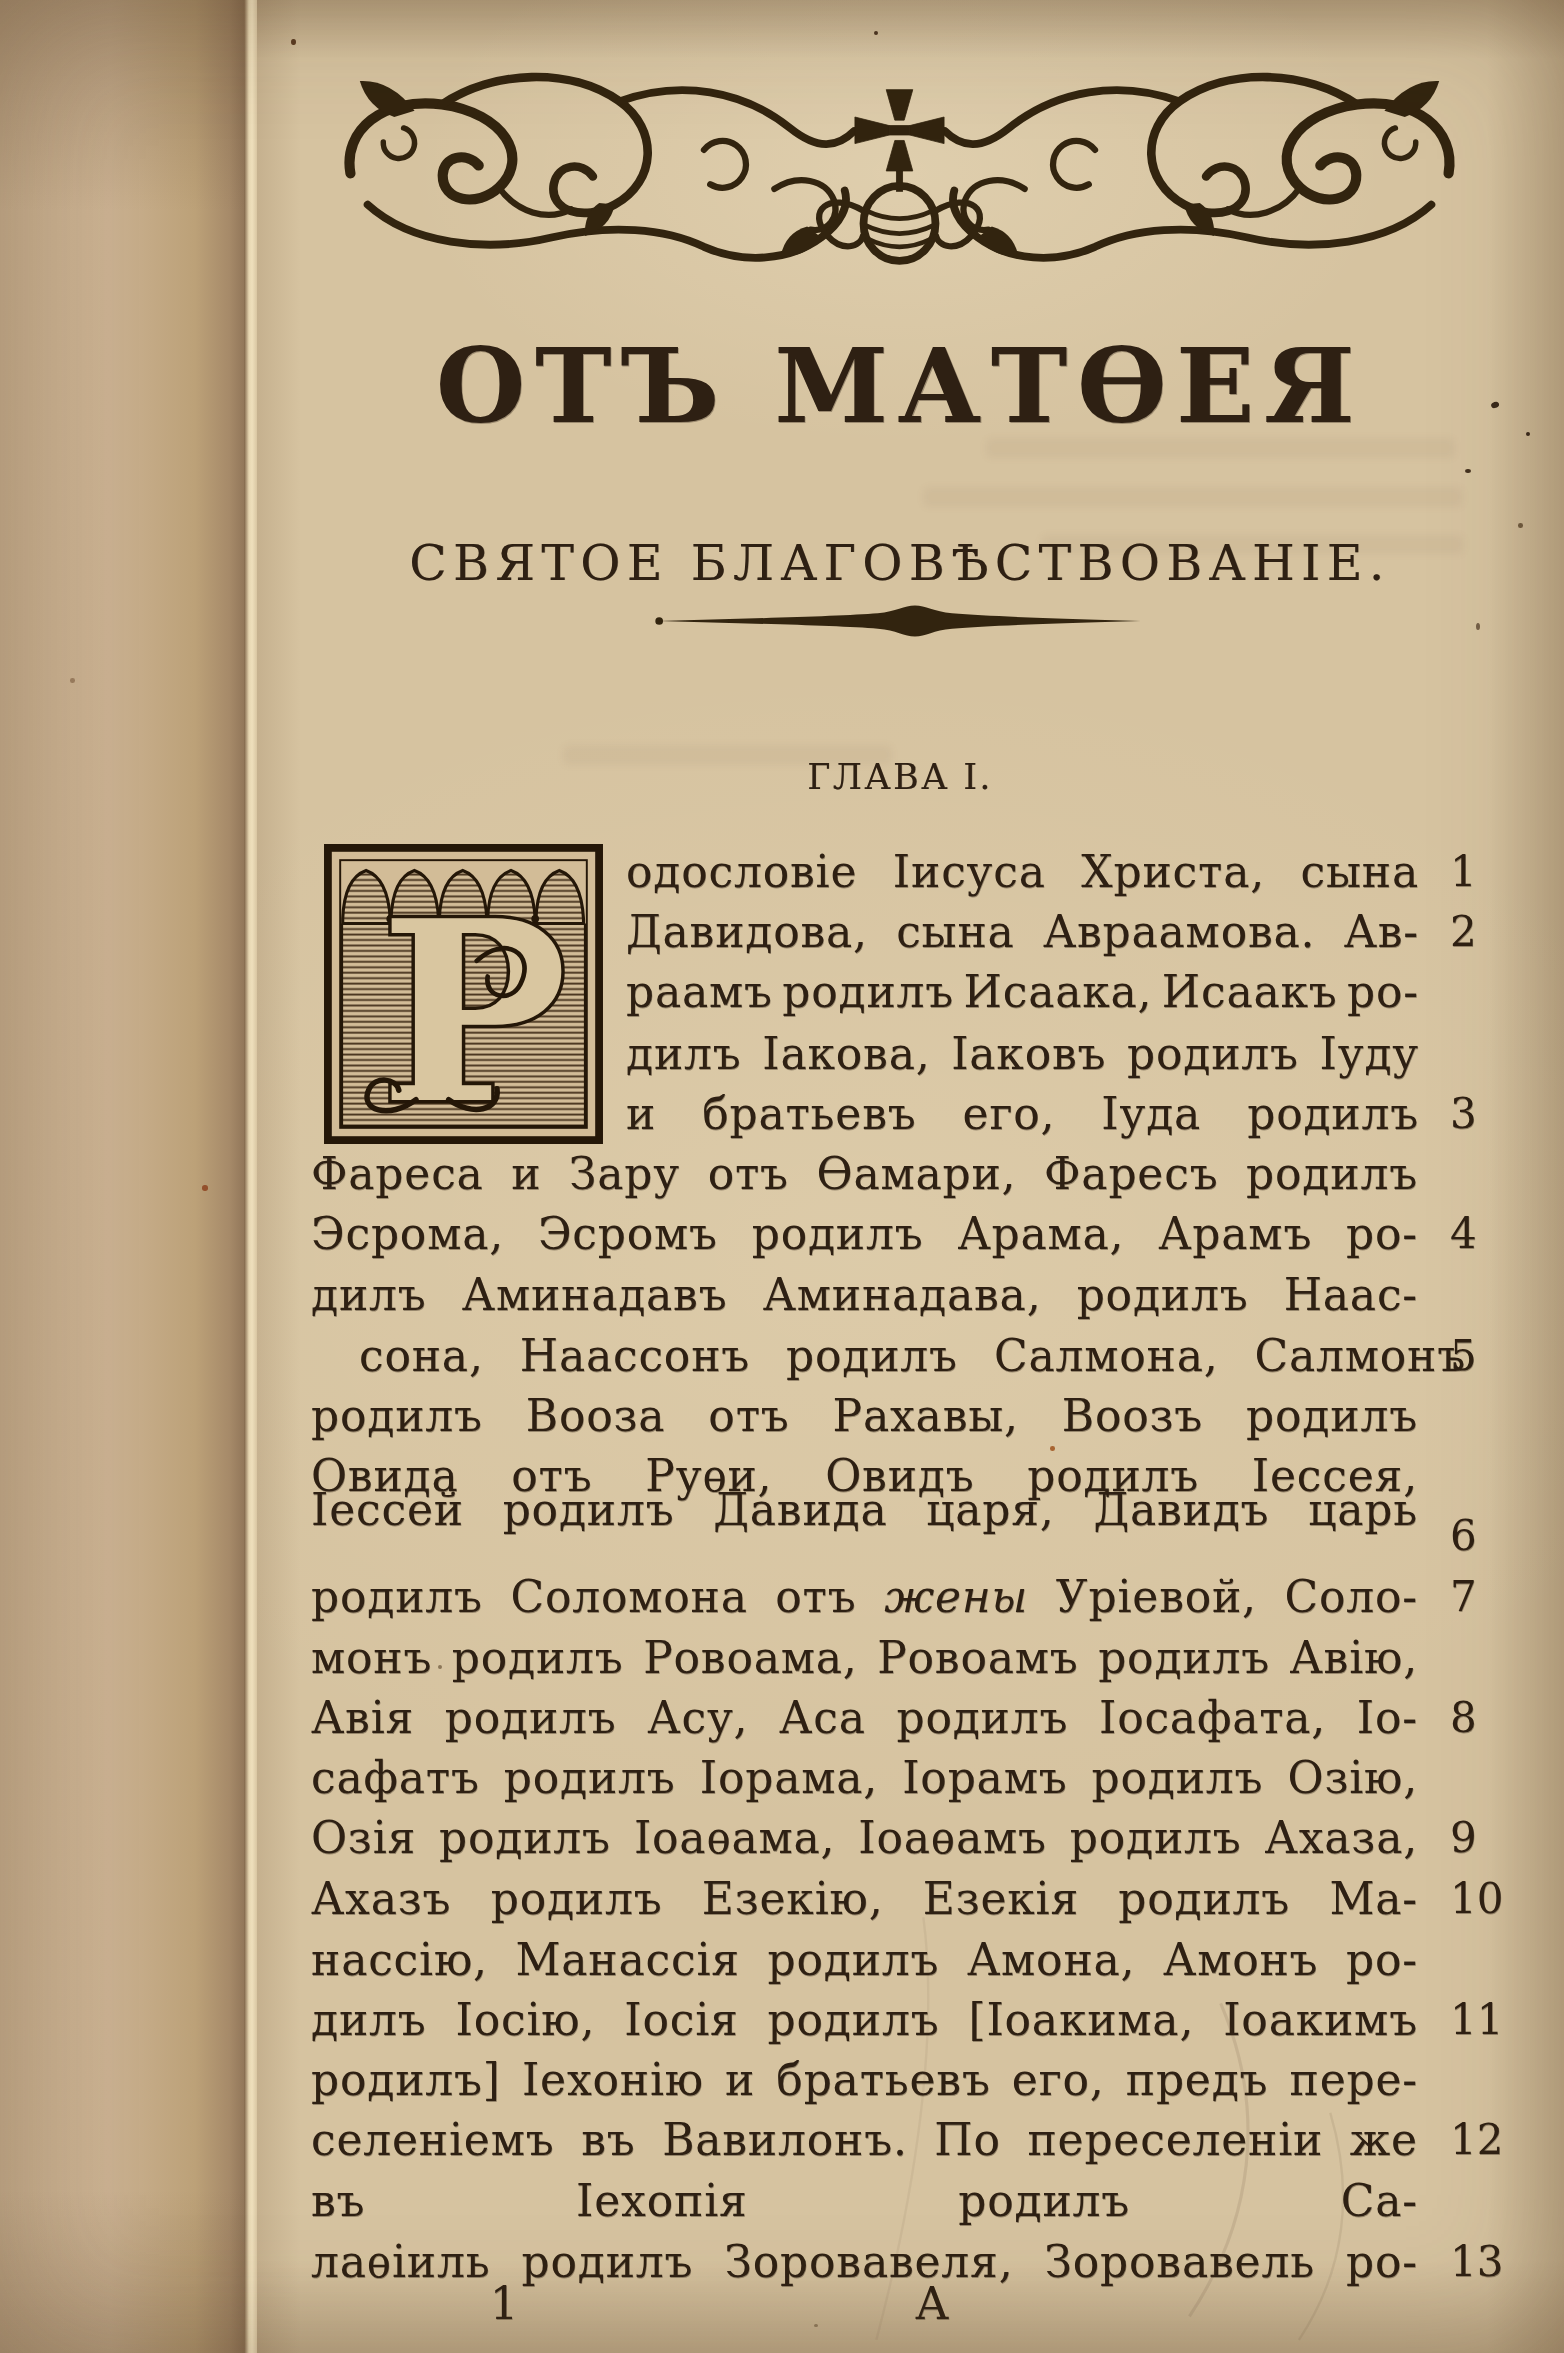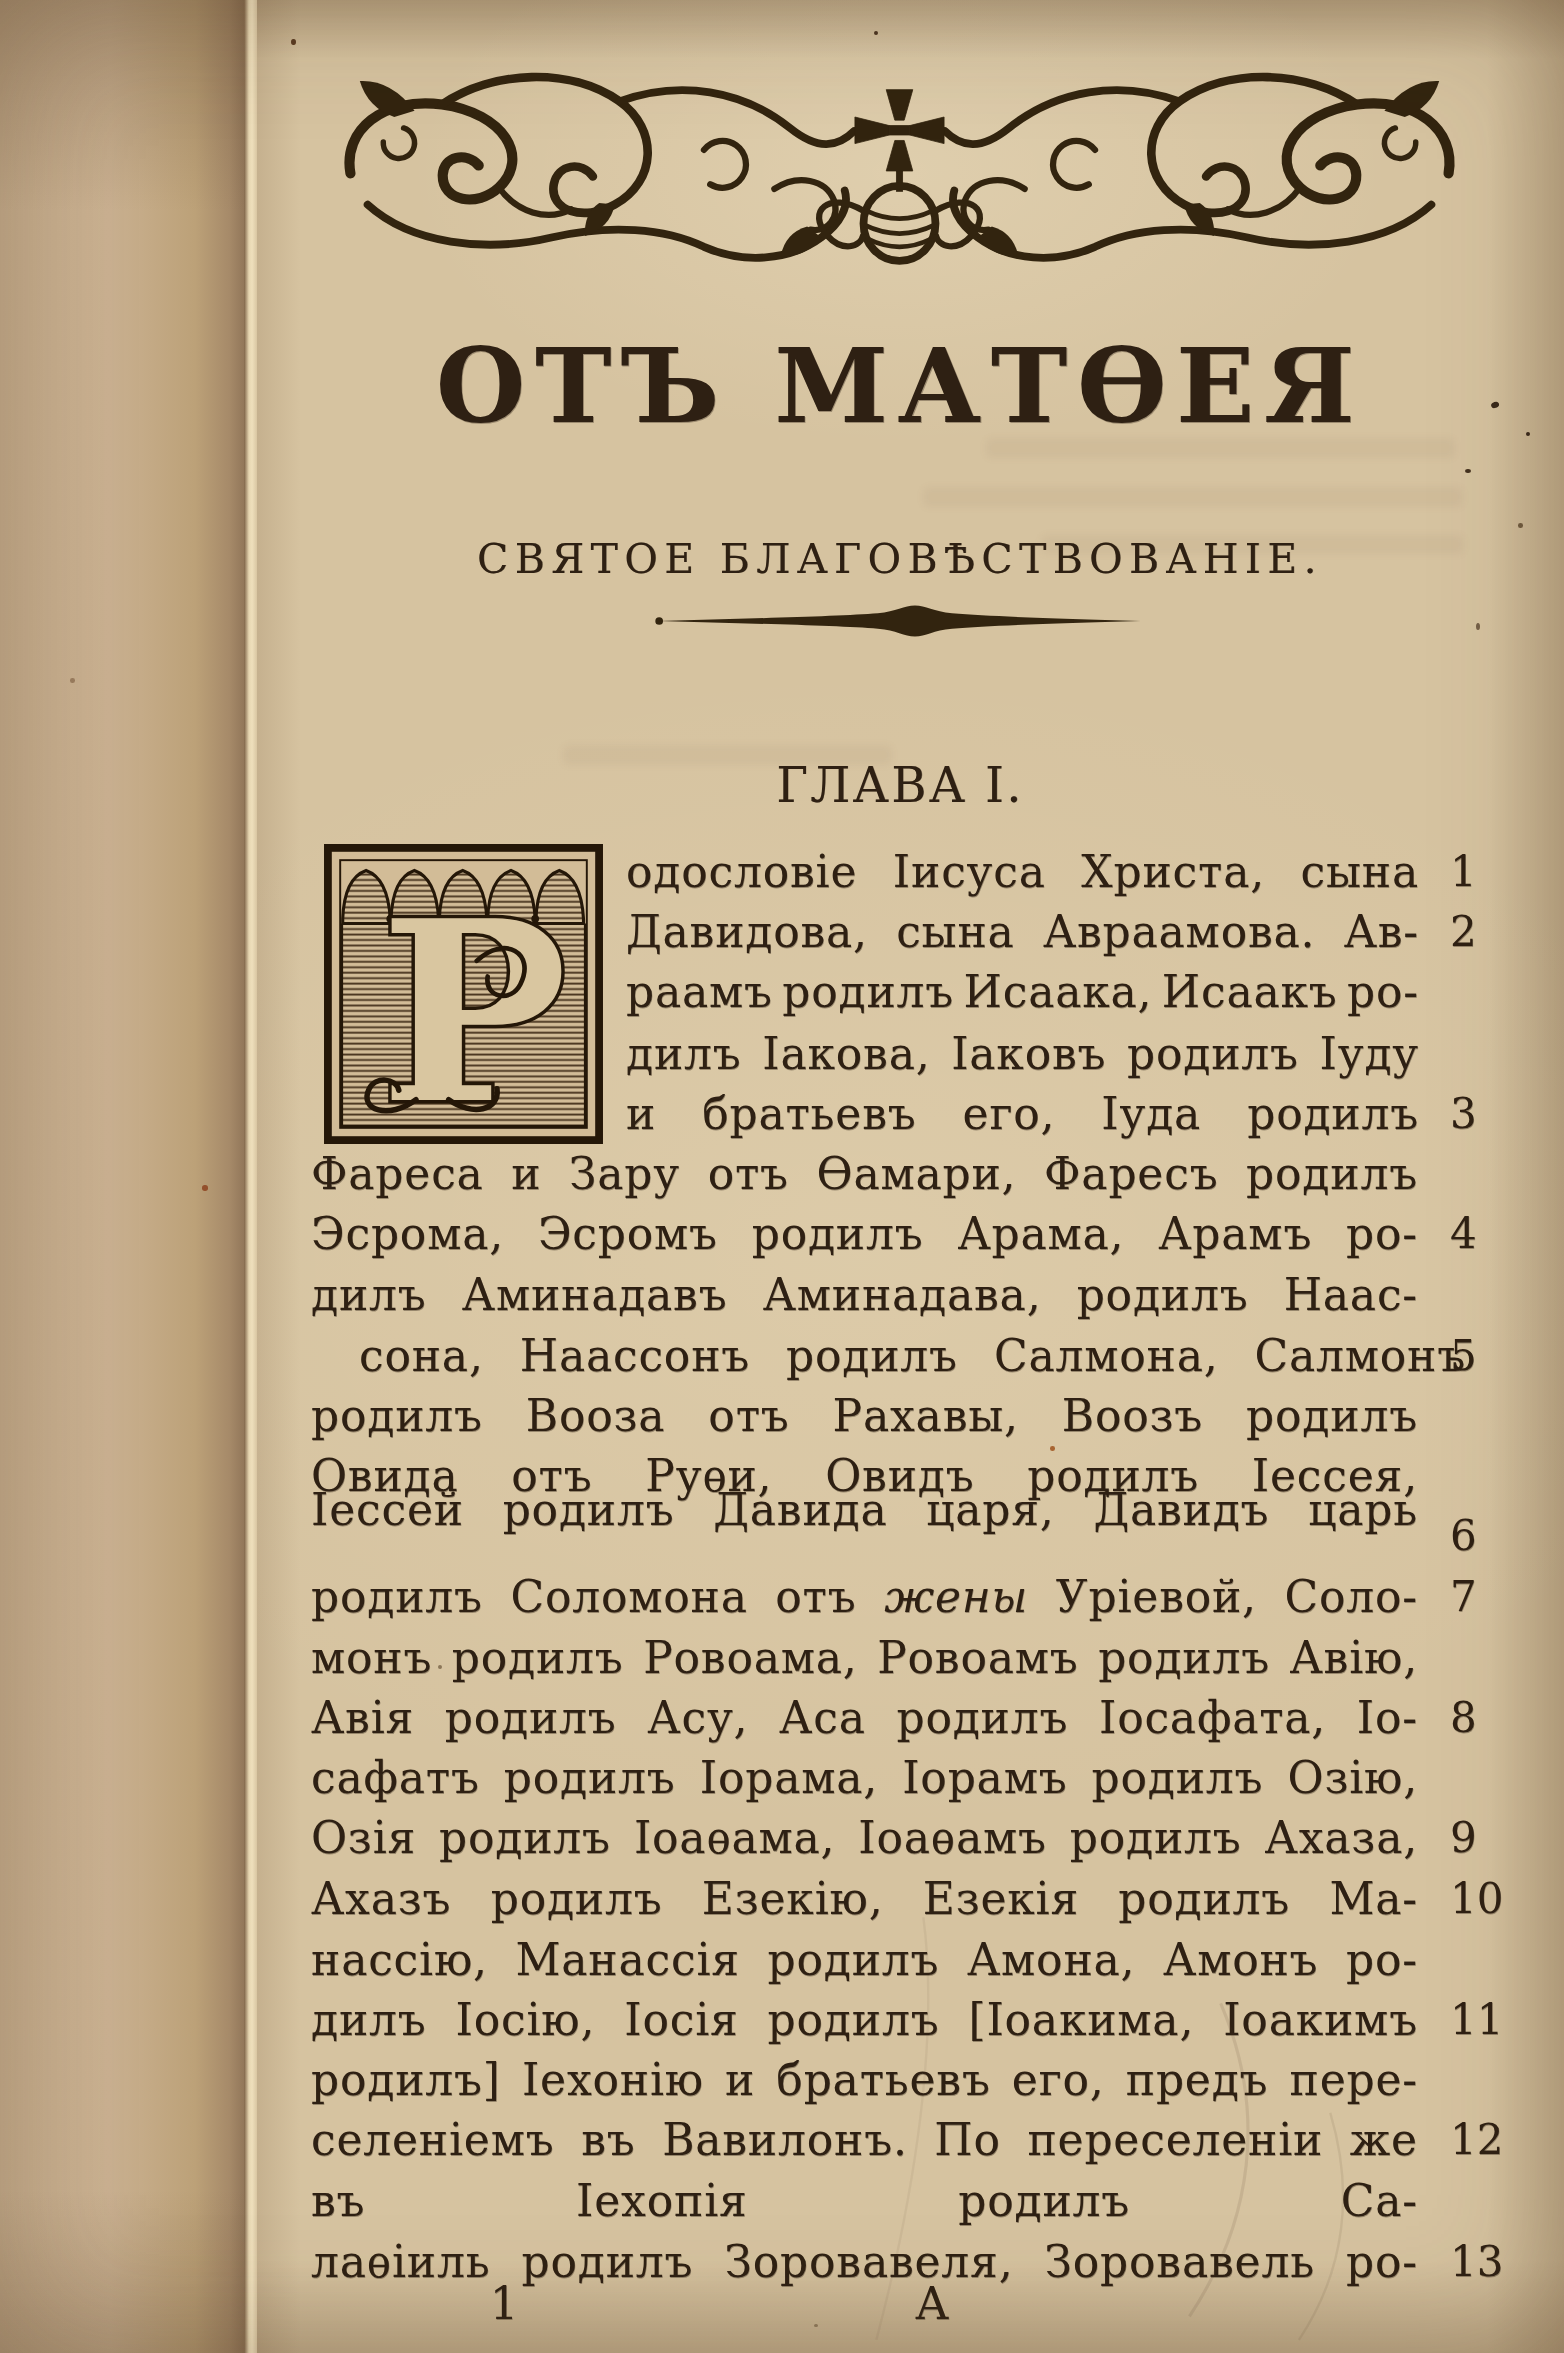--- a/index.html
+++ b/index.html
@@ -21,25 +21,25 @@
     background:linear-gradient(90deg,#7e6347 0%,#e6d6b1 38%,#eedfbc 62%,#d9c6a2 100%);}
   .crease-shadow{position:absolute;left:257px;top:0;width:44px;height:100%;
     background:linear-gradient(90deg, rgba(110,80,50,.16), rgba(110,80,50,0));}
   .vignette{position:absolute;inset:0;pointer-events:none;
     box-shadow:inset 0 0 133px rgba(80,55,30,.30);}
   .headpiece{position:absolute;left:336px;top:56px;width:1127px;height:219px;}
   .title{position:absolute;left:235px;top:332px;width:1330px;text-align:center;
     font-size:103px;font-weight:bold;letter-spacing:9.4px;line-height:1.05;
     text-shadow:0.8px 0.8px 0 rgba(46,32,19,.35);}
   .subtitle{position:absolute;left:235px;top:535px;width:1330px;text-align:center;
-    font-size:41px;font-weight:normal;letter-spacing:6.3px;
+    font-size:49px;font-weight:normal;letter-spacing:6.3px;
     text-shadow:0.4px 0.4px 0 rgba(46,32,19,.4);}
   .divider{position:absolute;left:649px;top:604px;width:501px;height:34px;}
   .chapter{position:absolute;left:235px;top:757px;width:1330px;text-align:center;
-    font-size:48px;letter-spacing:2.3px;text-shadow:0.4px 0.4px 0 rgba(46,32,19,.4);}
+    font-size:35px;letter-spacing:2.3px;text-shadow:0.4px 0.4px 0 rgba(46,32,19,.4);}
   .dropcap{position:absolute;left:324px;top:844px;width:279px;height:300px;}
   .body-text{position:absolute;left:0;top:0;width:100%;height:100%;}
   .line{position:absolute;left:311px;width:1107px;display:flex;
     justify-content:space-between;font-size:44px;line-height:60px;
     letter-spacing:0.8px;white-space:nowrap;
     text-shadow:0.5px 0.5px 0 rgba(46,32,19,.38);}
   .line.indent{left:626px;width:793px;}
   .line .ital{font-style:italic;}
   .verse{position:absolute;left:1450px;width:55px;font-size:42px;line-height:60px;
     text-shadow:0.5px 0.5px 0 rgba(46,32,19,.38);}

